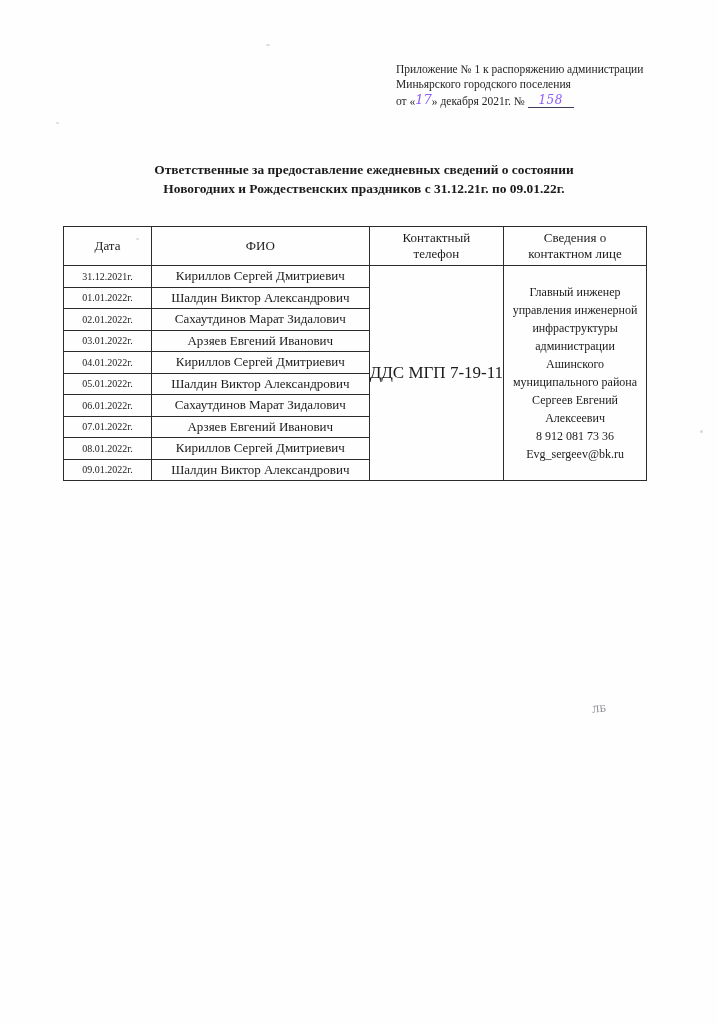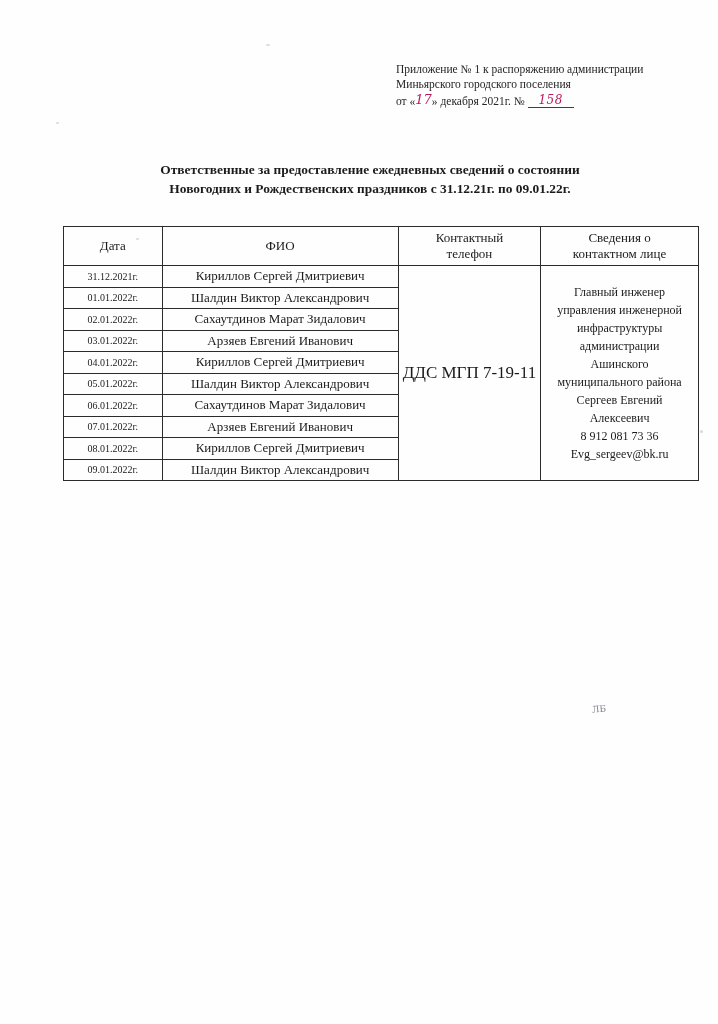--- a/index.html
+++ b/index.html
@@ -36,50 +36,50 @@
     line-height: 1.32;
     color: #252525;
   }
   .header-block .line3 {
     white-space: nowrap;
   }
   .hand {
     font-family: "DejaVu Serif", serif;
     font-style: italic;
     font-size: 13px;
-    color: #be185d;
+    color: #8b5cf6;
     position: relative;
     top: -1px;
   }
   .hand.num {
     font-size: 12px;
     letter-spacing: .5px;
   }
   .underline-short {
     display: inline-block;
     border-bottom: 1px solid #3b3b5c;
     min-width: 46px;
     text-align: center;
     line-height: 1.05;
   }
   .title {
     position: absolute;
-    left: 70px;
+    left: 64px;
     top: 160px;
     width: 600px;
     text-align: center;
     font-weight: bold;
     font-size: 13.4px;
     line-height: 1.45;
   }
   table.main {
     position: absolute;
     left: 63px;
     top: 226px;
-    width: 636px;
+    width: 584px;
     border-collapse: collapse;
     font-size: 12.6px;
   }
   table.main td, table.main th {
     border: 1px solid #2b2b2b;
     padding: 0;
     vertical-align: middle;
   }
   th.col-date   { width: 92px; }
   th.col-fio    { width: 222px; }

